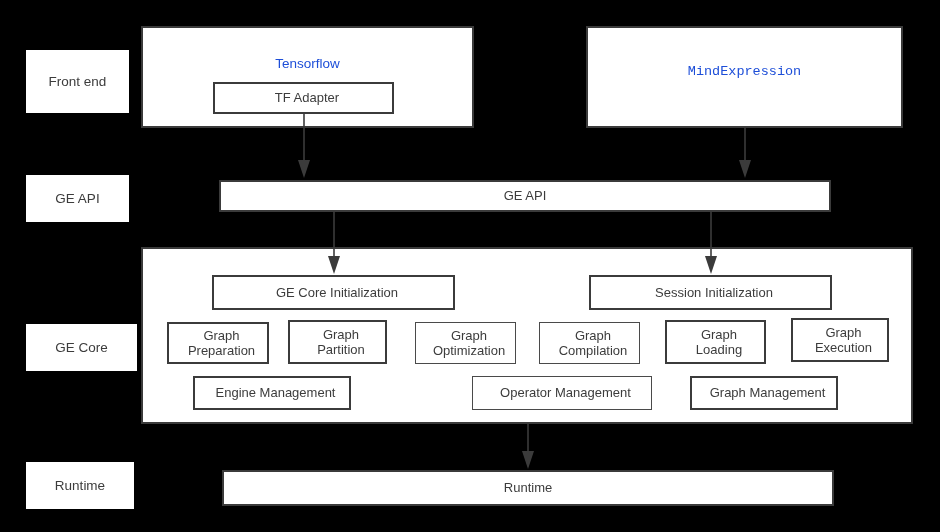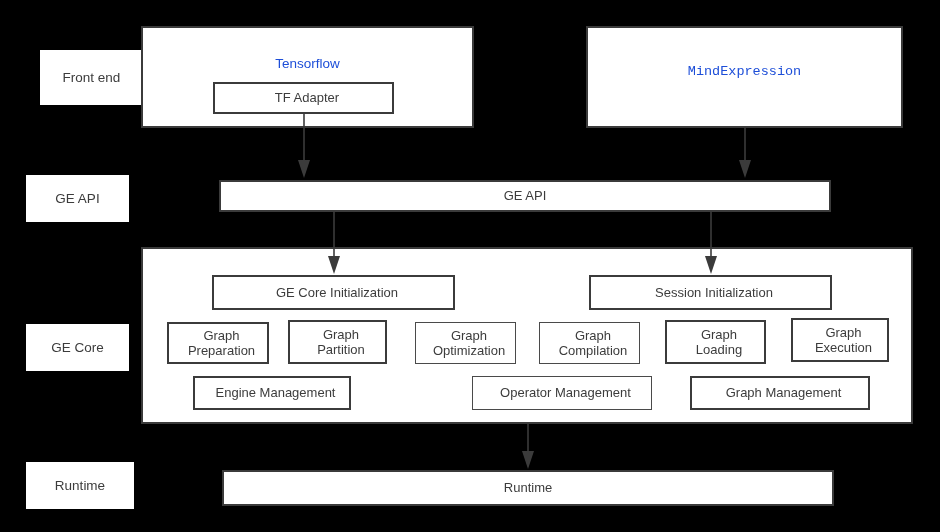--- a/index.html
+++ b/index.html
@@ -73,25 +73,25 @@
   .conn polygon {
     fill: #3b3b3b;
     stroke: none;
   }
 </style>
 </head>
 <body>
 
 <div id="canvas">
 
-  <div class="box layer-label" style="left:40px; top:50px; width:103px; height:55px;">Front end</div>
+  <div class="box layer-label" style="left:26px; top:50px; width:103px; height:63px;">Front end</div>
 
   <div class="box layer-label" style="left:26px; top:175px; width:103px; height:47px;">GE API</div>
 
-  <div class="box layer-label" style="left:26px; top:324px; width:103px; height:47px;">GE Core</div>
+  <div class="box layer-label" style="left:26px; top:324px; width:111px; height:47px;">GE Core</div>
 
   <div class="box layer-label" style="left:26px; top:462px; width:108px; height:47px;">Runtime</div>
 
   <div class="box frame" style="left:141px; top:26px; width:333px; height:102px;">
     <div class="frame-title">Tensorflow</div>
   </div>
   <div class="box node" style="left:213px; top:82px; width:181px; height:32px;">TF Adapter</div>
 
   <div class="box frame" style="left:586px; top:26px; width:317px; height:102px;">
     <div class="frame-title" style="margin-top:36px;font-family:Liberation Mono, monospace;">MindExpression</div>
@@ -120,21 +120,21 @@
   <div class="box node" style="left:665px; top:320px; width:101px; height:44px;">Graph
 Loading</div>
 
   <div class="box node" style="left:791px; top:318px; width:98px; height:44px;">Graph
 Execution</div>
 
   <div class="box node" style="left:193px; top:376px; width:158px; height:34px;">Engine Management</div>
 
   <div class="box node thin" style="left:440px; top:376px; width:180px; height:34px;margin-left:32px;">Operator Management</div>
 
-  <div class="box node" style="left:690px; top:376px; width:180px; height:34px;text-align:center;">Graph Management</div>
+  <div class="box node" style="left:690px; top:376px; width:148px; height:34px;text-align:center;">Graph Management</div>
 
   <div class="box bar" style="left:222px; top:470px; width:612px; height:36px;">Runtime</div>
 
   <svg class="conn" style="left:0; top:0;" width="940" height="532">
 
     <g>
       <line x1="304" y1="114" x2="304" y2="164" stroke-width="1.6"></line>
       <polygon points="304,178 298,160 310,160"></polygon>
     </g>
 

